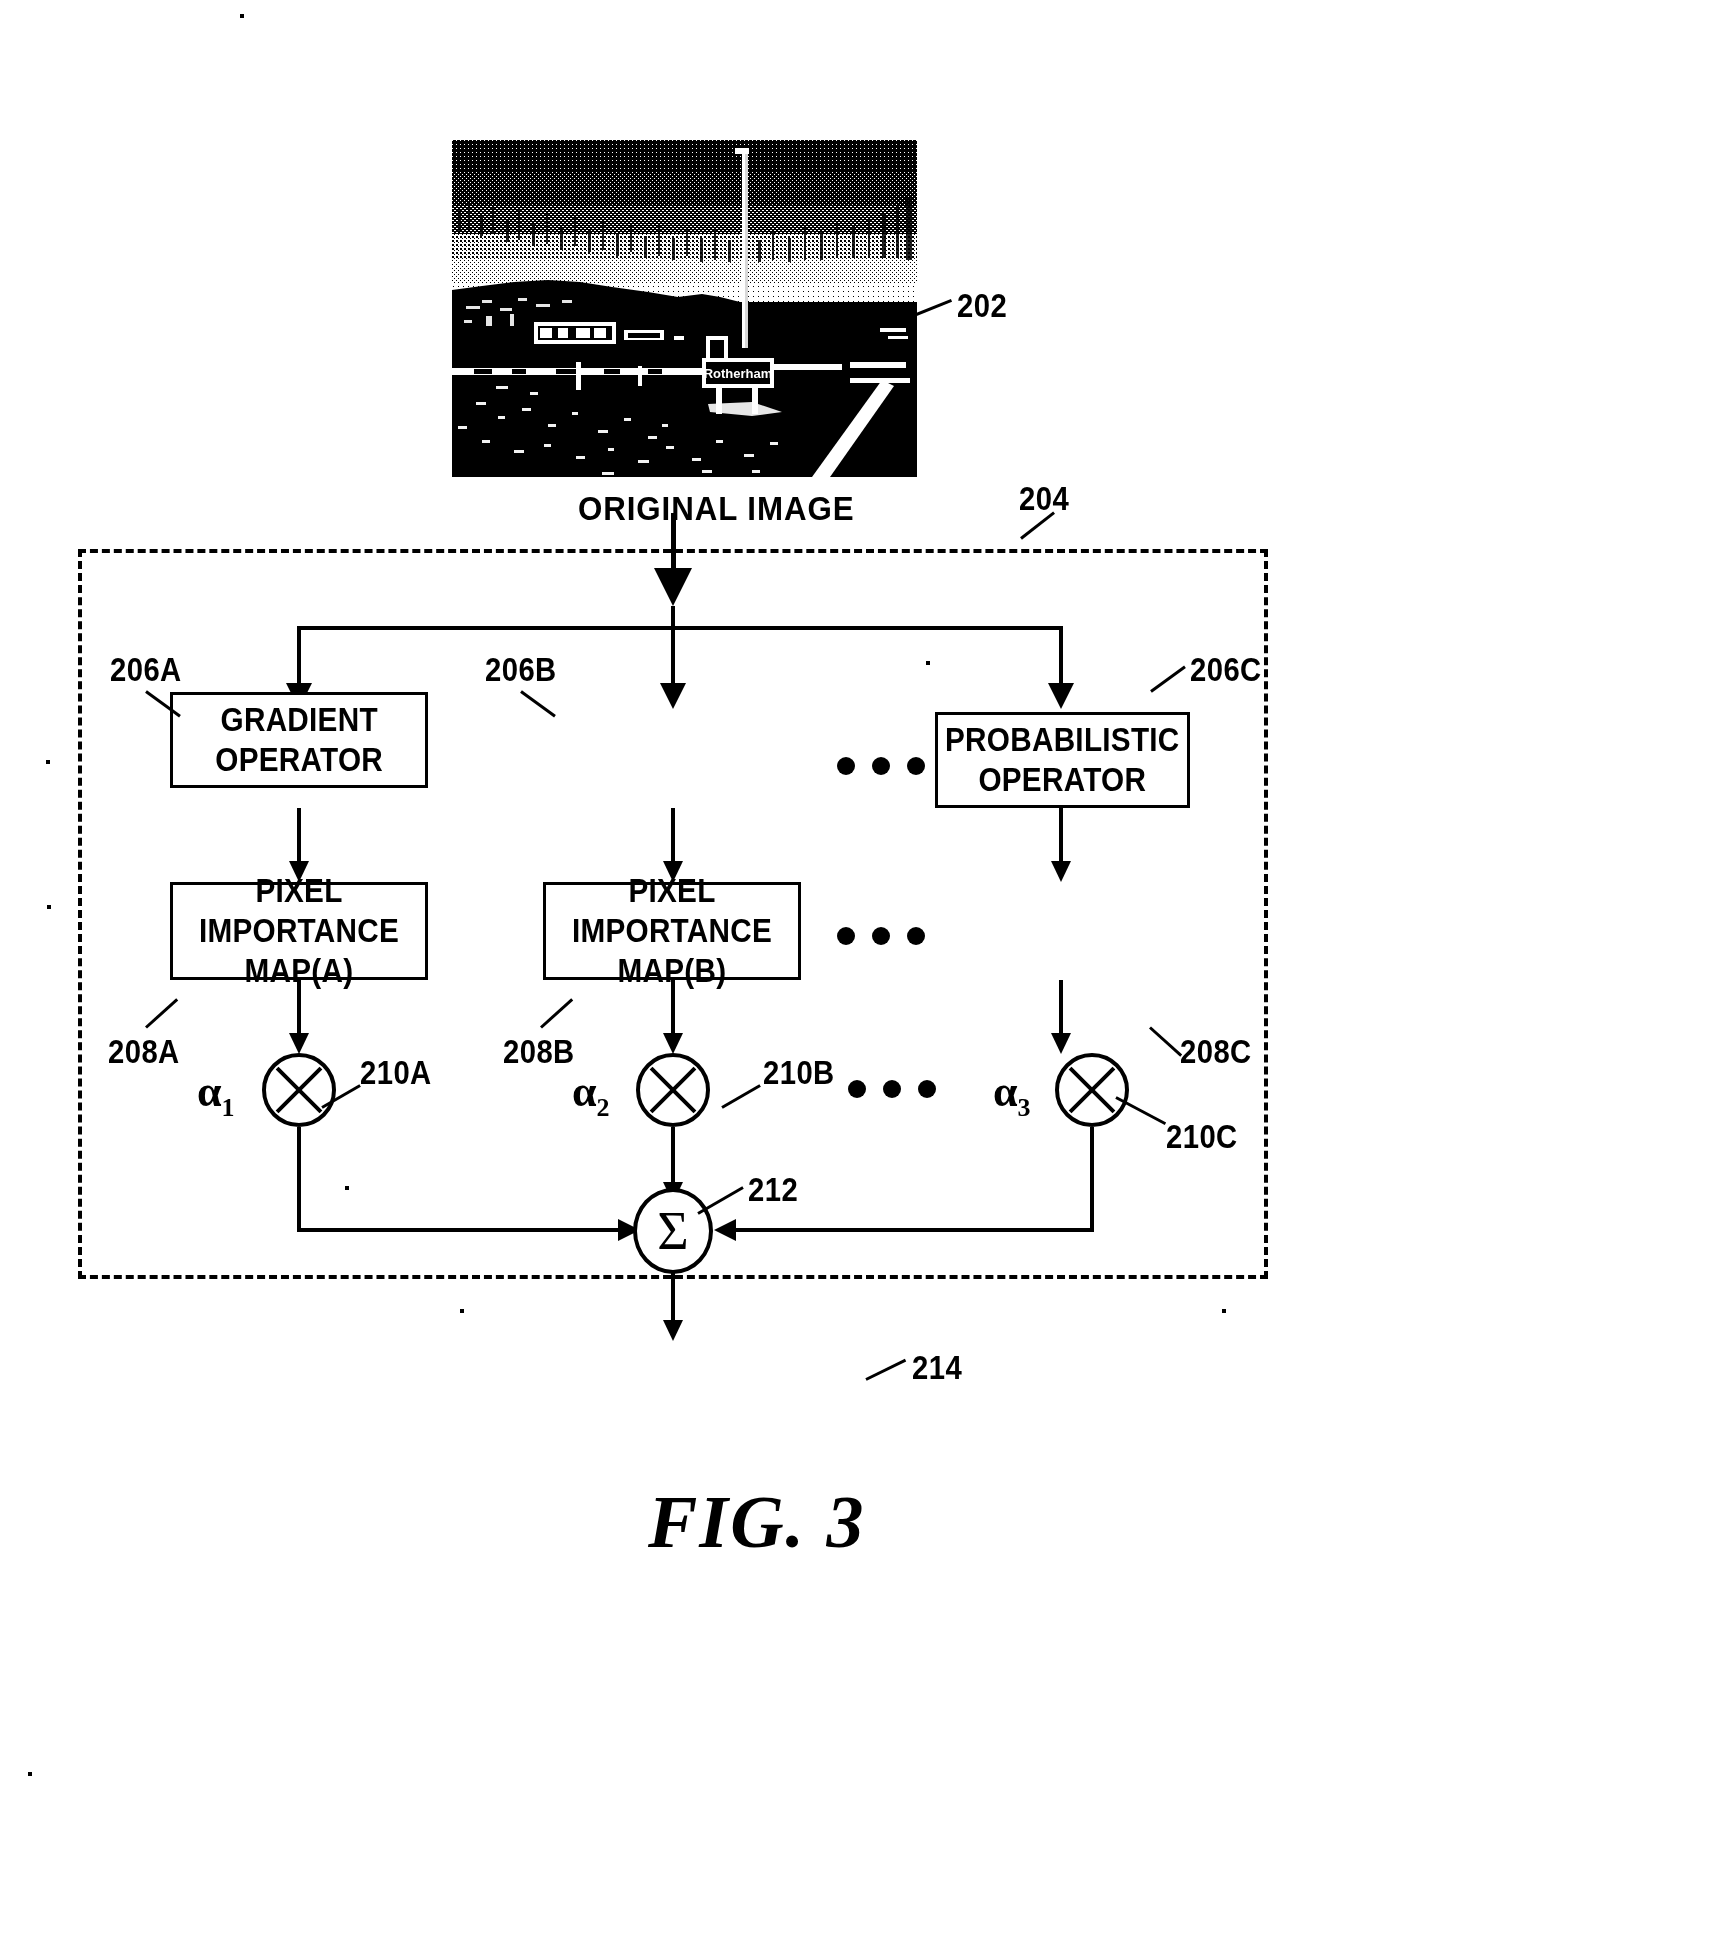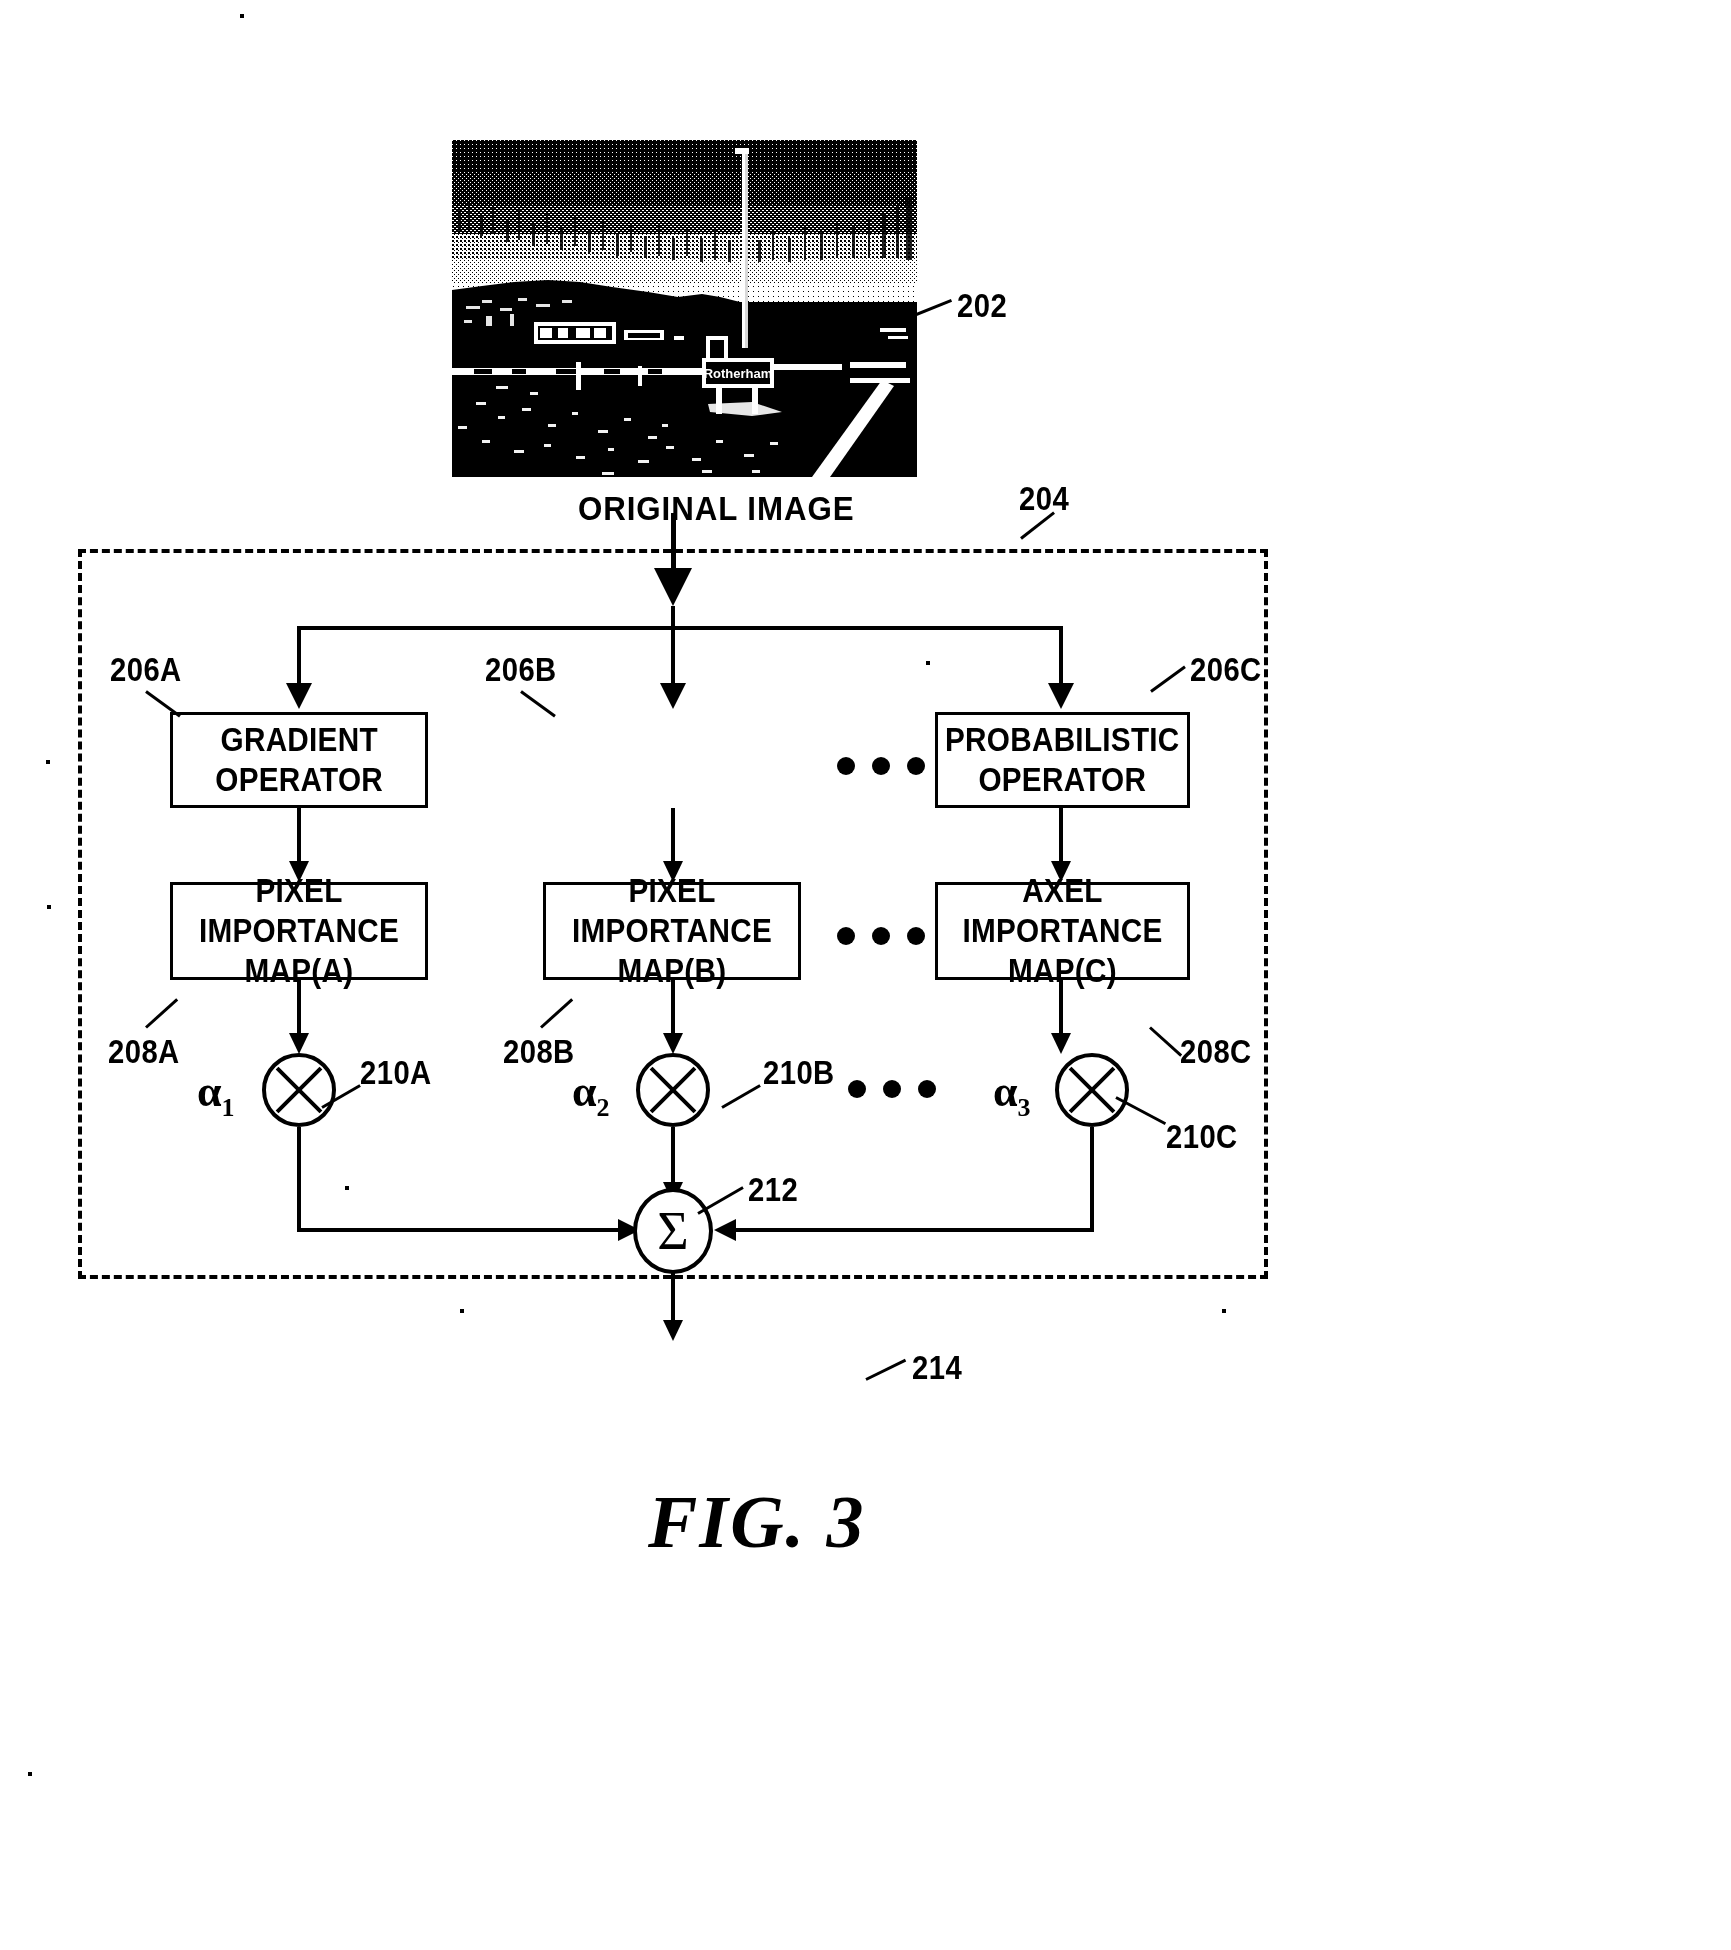--- a/index.html
+++ b/index.html
@@ -409,21 +409,21 @@
 
   <div class="vline" style="left:297px; top:626px; height:62px;"></div>
   <div class="arrow-down" style="left:286px; top:683px;"></div>
 
   <div class="vline" style="left:671px; top:626px; height:62px;"></div>
   <div class="arrow-down" style="left:660px; top:683px;"></div>
 
   <div class="vline" style="left:1059px; top:626px; height:62px;"></div>
   <div class="arrow-down" style="left:1048px; top:683px;"></div>
 
-  <div class="box" style="left:170px; top:712px; width:258px; height:96px;align-items:center;">
+  <div class="box" style="left:170px; top:692px; width:258px; height:96px;align-items:center;">
     <div class="box-label">GRADIENT
 OPERATOR</div>
   </div>
   <div class="ref-num" style="left:110px; top:650px;">206A</div>
   <div class="leader" style="left:146px; top:690px; width:42px; transform: rotate(36deg);"></div>
 
   <div class="ref-num" style="left:485px; top:650px;">206B</div>
   <div class="leader" style="left:521px; top:690px; width:42px; transform: rotate(36deg);"></div>
 
   <div class="box" style="left:935px; top:712px; width:255px; height:96px;">
@@ -455,24 +455,20 @@
   <div class="ref-num" style="left:108px; top:1032px;">208A</div>
   <div class="leader" style="left:146px; top:1026px; width:42px; transform: rotate(-42deg);"></div>
 
   <div class="box" style="left:543px; top:882px; width:258px; height:98px;">
     <div class="box-label">PIXEL IMPORTANCE
 MAP(B)</div>
   </div>
   <div class="ref-num" style="left:503px; top:1032px;">208B</div>
   <div class="leader" style="left:541px; top:1026px; width:42px; transform: rotate(-42deg);"></div>
 
-  <div class="box" style="left:935px; top:882px; width:255px; height:98px;">
-    <div class="box-label">AXEL IMPORTANCE
-MAP(C)</div>
-  </div>
   <div class="ref-num" style="left:1180px; top:1032px;">208C</div>
   <div class="leader" style="left:1150px; top:1026px; width:42px; transform: rotate(42deg);"></div>
 
   <div class="ellipsis" style="left:837px; top:927px;">
     <span></span>
     <span></span>
     <span></span>
   </div>
 
   <div class="vline" style="left:297px; top:980px; height:58px;"></div>

